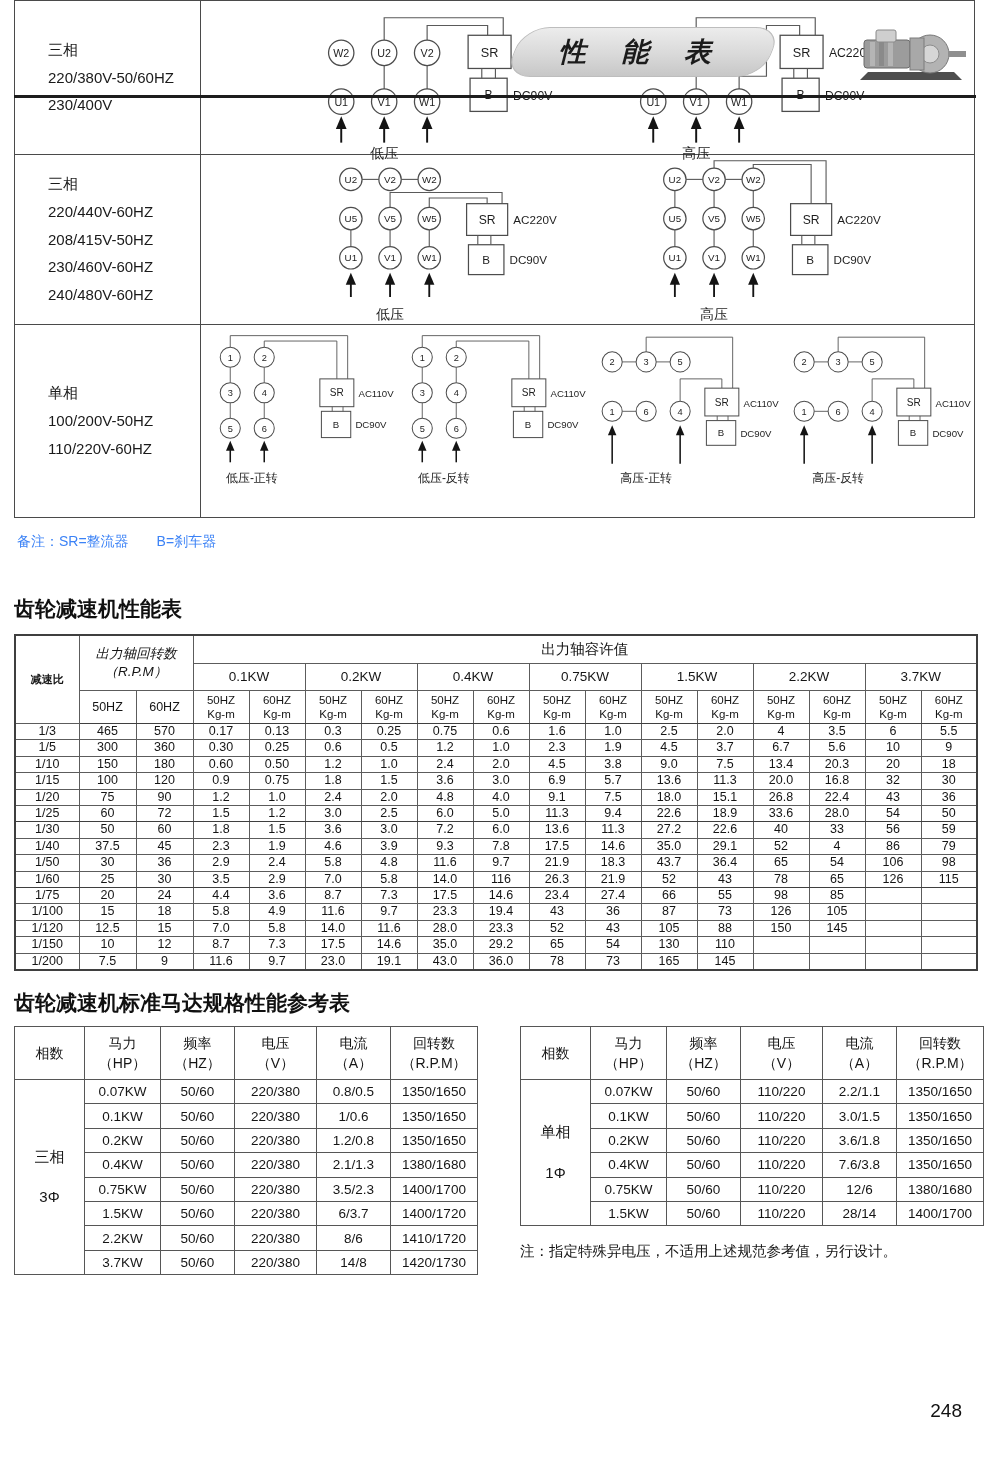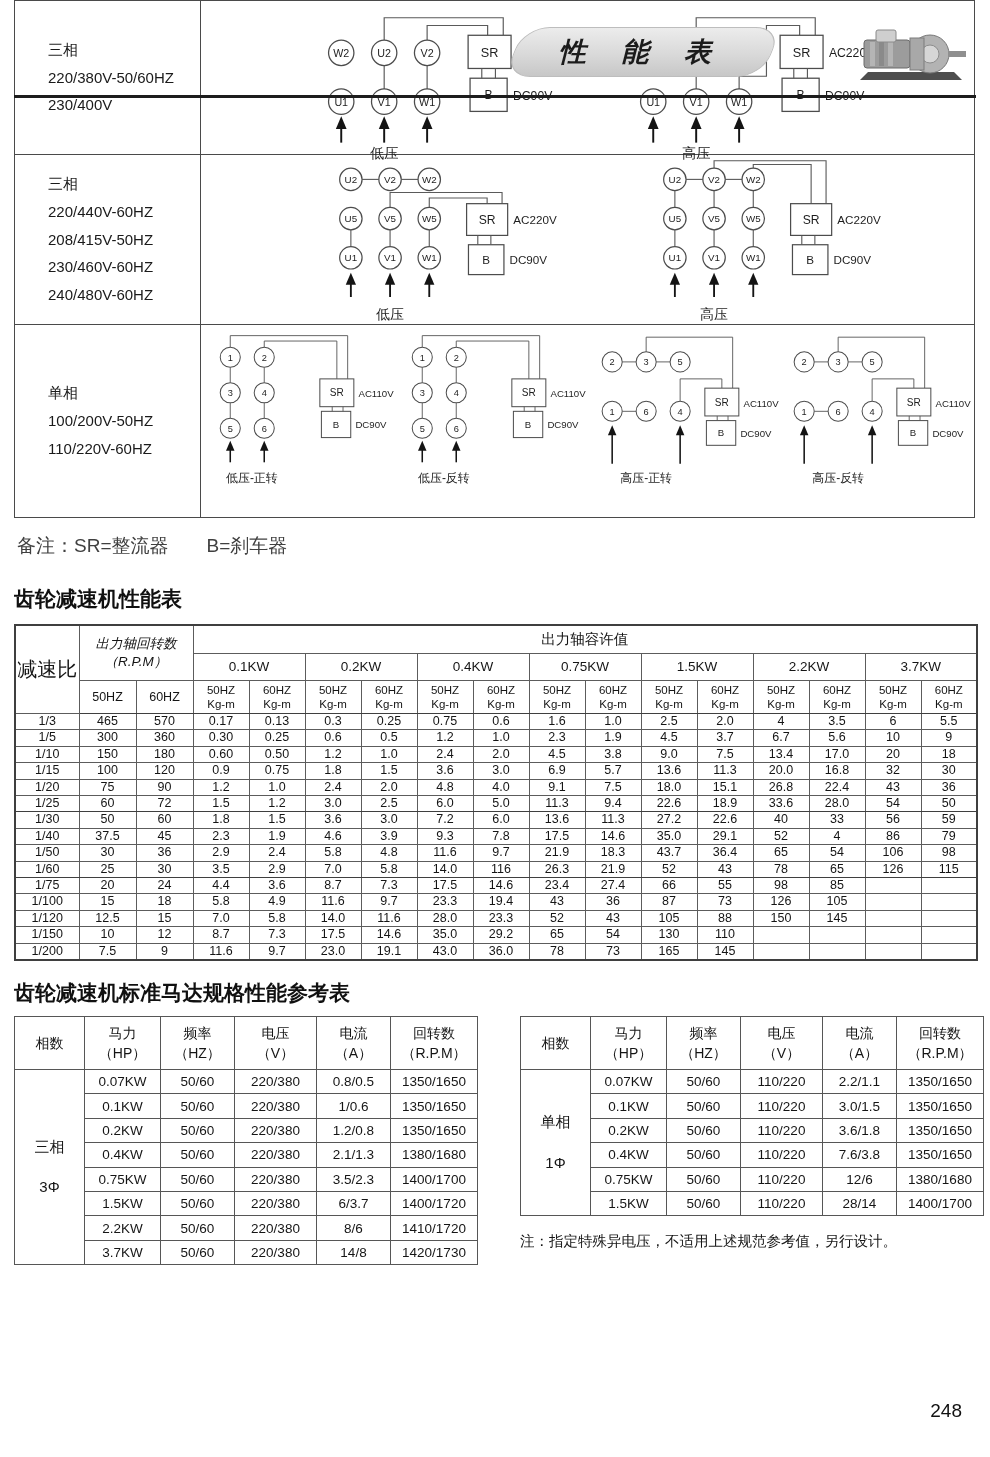--- a/index.html
+++ b/index.html
@@ -20,21 +20,21 @@
   .banner-text{
     position:absolute;left:514px;top:34px;width:256px;text-align:center;
     font-size:27px;font-weight:bold;font-style:italic;letter-spacing:14px;color:#1b1b1b;
   }
   .motor{position:absolute;right:16px;top:20px;width:124px;height:66px;}
   .rule{position:absolute;left:14px;top:95px;width:962px;height:3px;background:#1d1d1d;}
 
   
   .sec{font-size:21px;font-weight:700;margin:0;color:#101010;}
   #t1{padding-top:114px;margin-bottom:15px;}
-  #t2{margin:26px 0 11px;}
+  #t2{margin:44px 0 11px;}
   #t3{margin:18px 0 9px;}
 
   
   .wtable{border:1.5px solid #4a4a4a;width:959px;}
   .wrow{display:flex;border-bottom:1.5px solid #4a4a4a;}
   .wrow:last-child{border-bottom:none;}
   .r1{height:153px;} .r2{height:169px;} .r3{height:192px;}
   .wlabels{
     width:152px;border-right:1.5px solid #4a4a4a;flex:none;
     display:flex;flex-direction:column;justify-content:center;
@@ -46,29 +46,29 @@
   .wd3{justify-content:space-evenly;padding-top:6px;}
 
   .wire{fill:none;stroke:#5a5a5a;stroke-width:1.2;}
   .term{fill:#fff;stroke:#4c4c4c;stroke-width:1.3;}
   .box{fill:#fff;stroke:#4c4c4c;stroke-width:1.3;}
   .tlabel,.blabel,.dcap{fill:#1d1d1d;text-anchor:middle;}
   .vlabel{fill:#1d1d1d;}
   .astem{stroke:#141414;stroke-width:2;fill:none;}
   .ahead{fill:#141414;}
 
-  .wnote{margin:15px 0 0 3px;font-size:19px;color:#404040;}
+  .wnote{margin:15px 0 0 3px;font-size:14px;color:#3b82f6;}
 
   
   table{border-collapse:collapse;table-layout:fixed;}
   .perf{width:962px;}
   .perf th,.perf td{border:1px solid #5c5c5c;text-align:center;padding:0;}
   .perf{border:2px solid #3f3f3f;}
   .perf thead tr:last-child th{border-bottom:1.6px solid #3f3f3f;}
-  .ratio-h{font-size:20px;font-weight:normal;}
+  .ratio-h{font-size:11px;font-weight:bold;}
   .rpm-h{font-size:13.5px;font-weight:normal;height:54px;font-style:italic;}
   .allow-h{font-size:14.5px;font-weight:normal;height:26px;margin-top:44px;}
   .kw-h{font-size:13.5px;font-weight:normal;height:26px;}
   .hz-h{font-size:12.5px;font-weight:normal;}
   .sub-h{font-size:11.5px;font-weight:normal;line-height:1.25;height:32px;}
   .pre{white-space:pre-line;}
   .perf td{font-size:12.5px;height:15.4px;line-height:15.4px;}
   .perf td.ratio{font-size:12.5px;}
   .perf tr.gend td{border-bottom:1.8px solid #3f3f3f;}
 
@@ -543,21 +543,21 @@
           <td>0.50</td>
           <td>1.2</td>
           <td>1.0</td>
           <td>2.4</td>
           <td>2.0</td>
           <td>4.5</td>
           <td>3.8</td>
           <td>9.0</td>
           <td>7.5</td>
           <td>13.4</td>
-          <td>17.0</td>
+          <td>20.3</td>
           <td>20</td>
           <td>18</td>
         </tr>
         <tr>
           <td class="ratio">1/15</td>
           <td>100</td>
           <td>120</td>
           <td>0.9</td>
           <td>0.75</td>
           <td>1.8</td>

